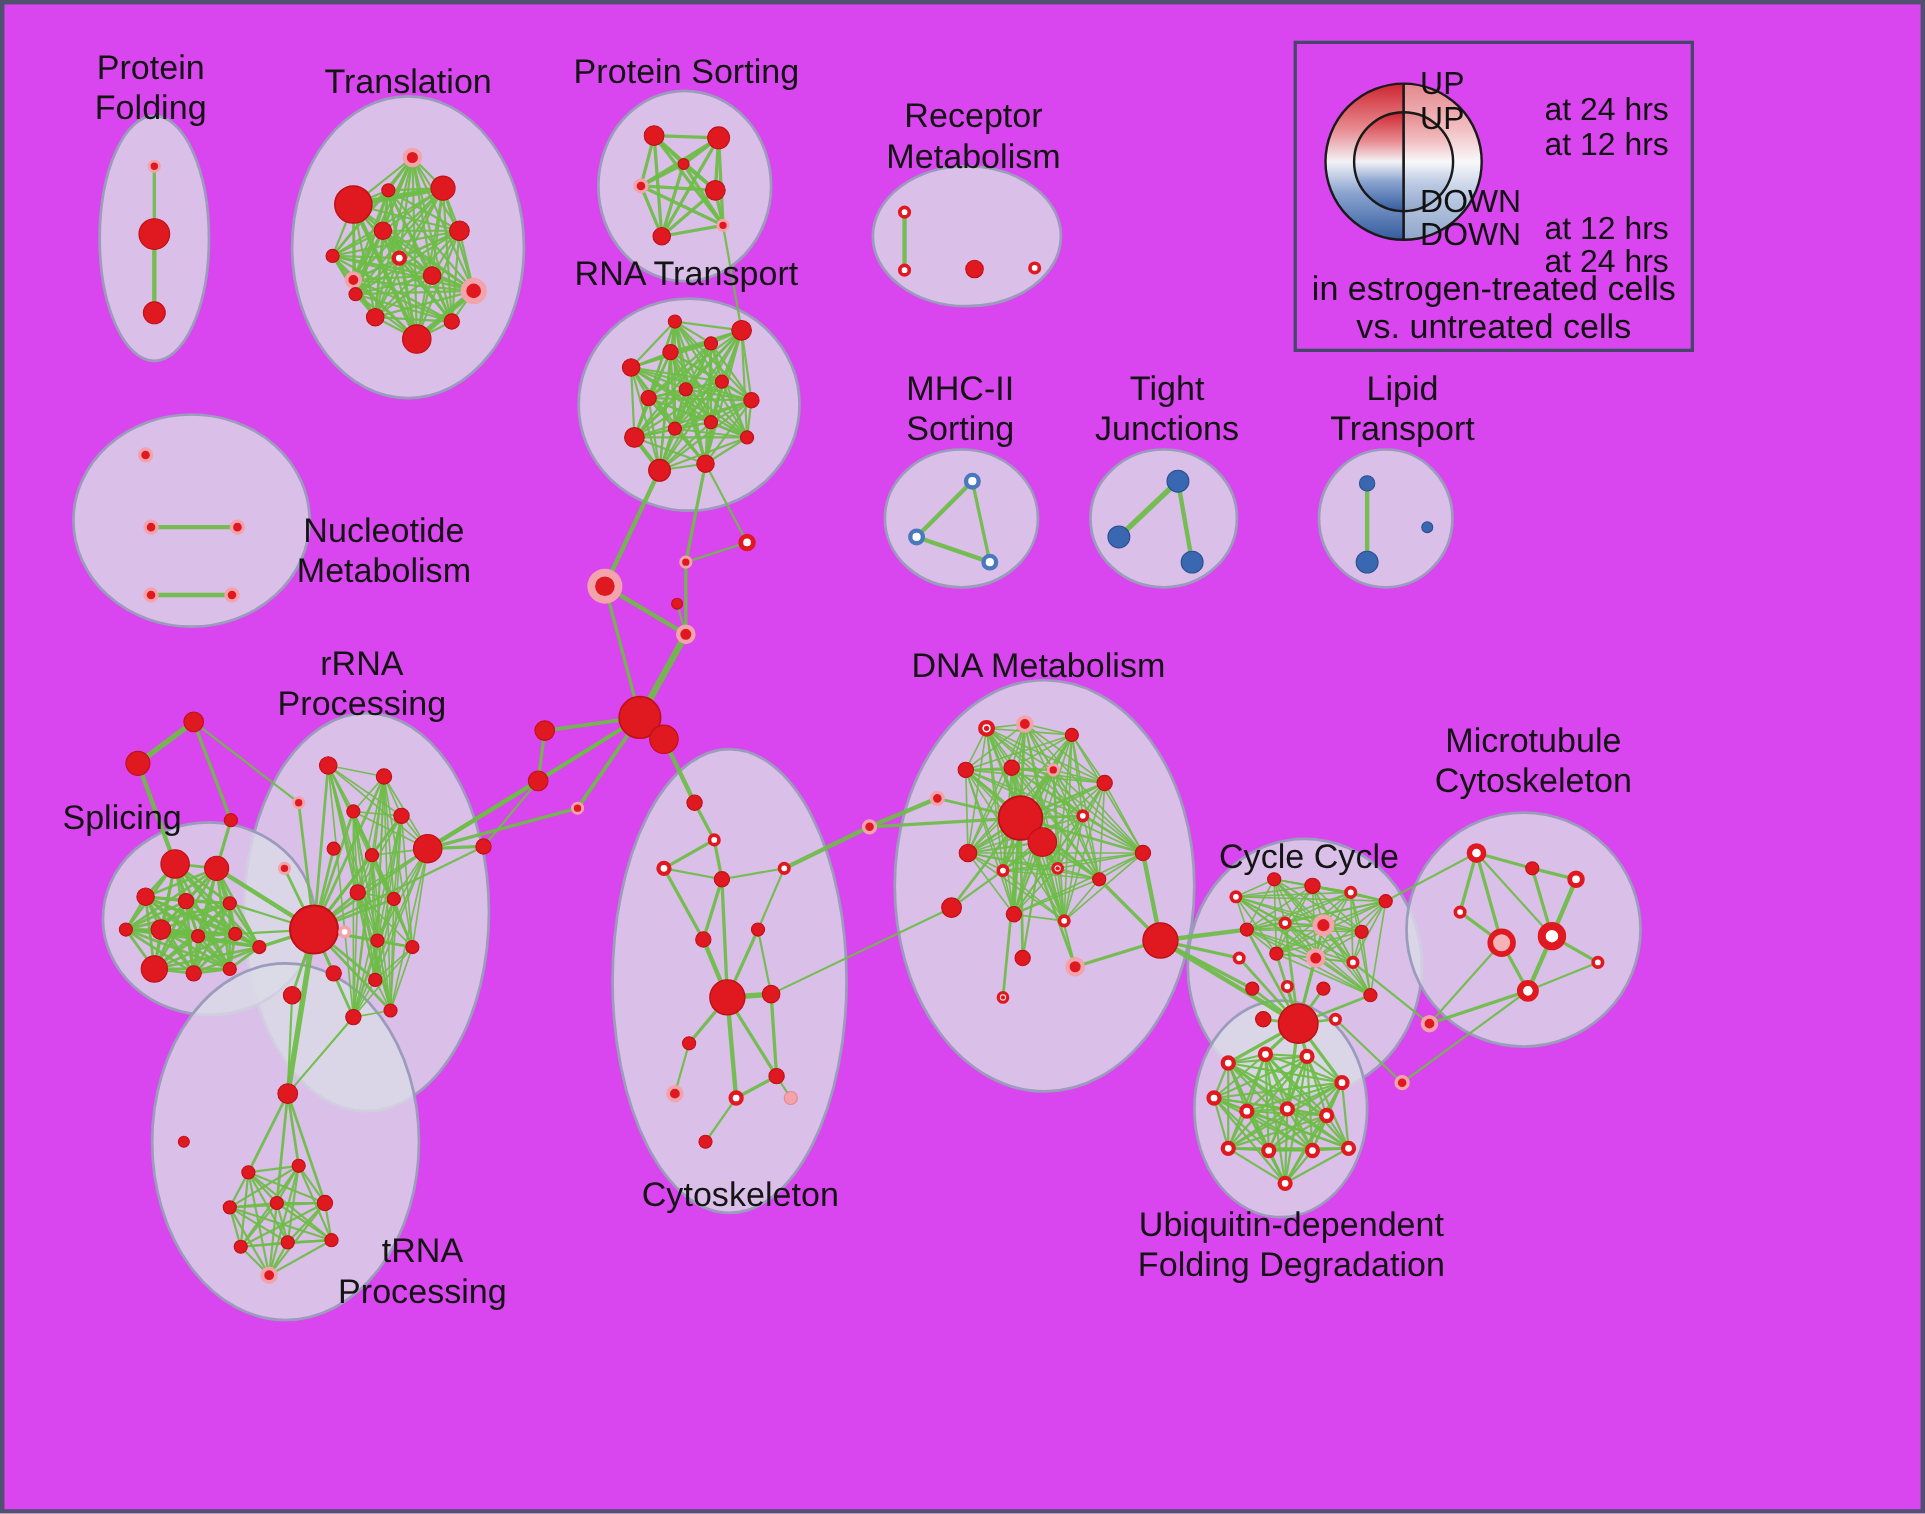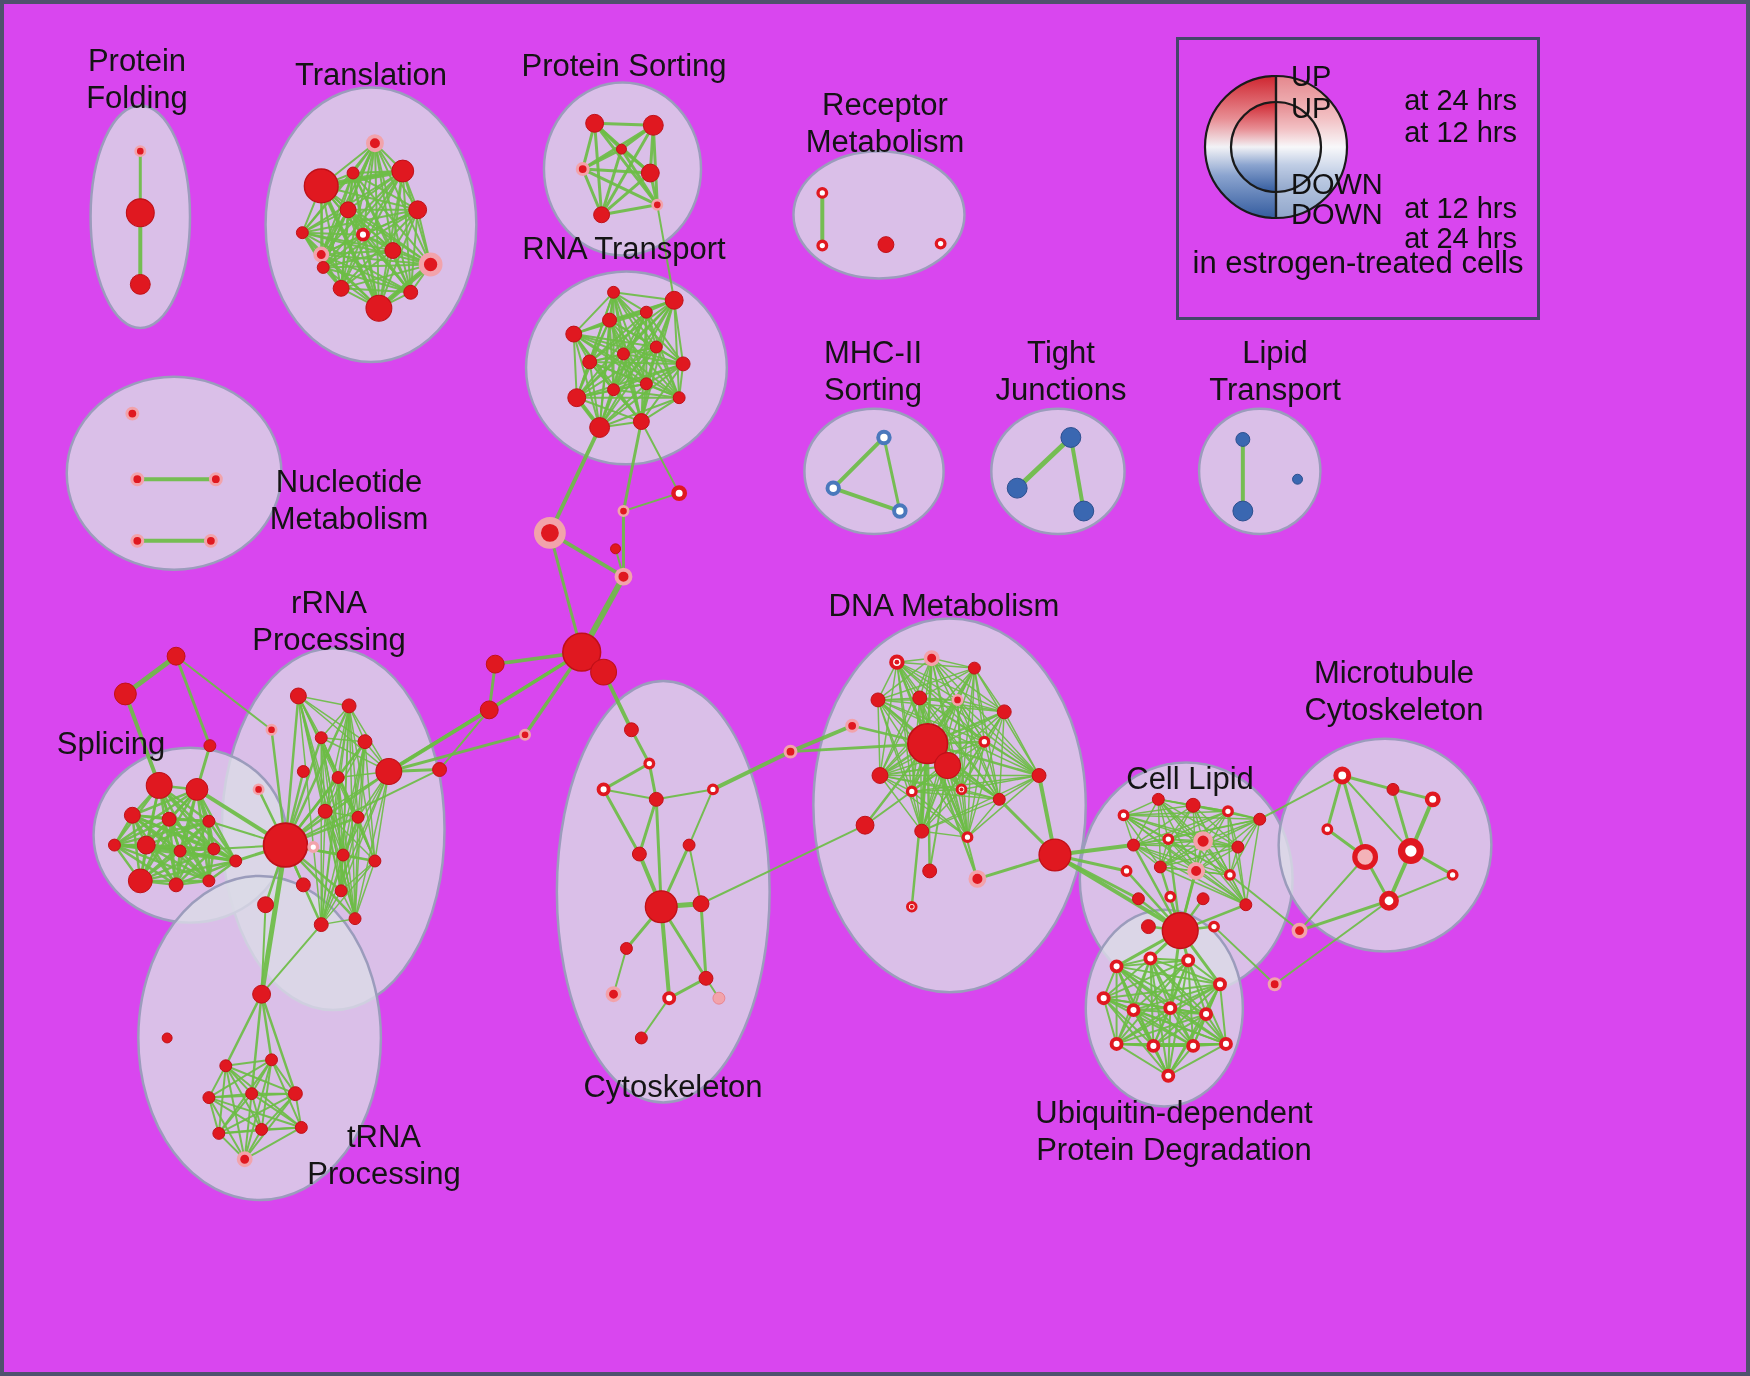--- a/index.html
+++ b/index.html
@@ -1135,25 +1135,25 @@
 Junctions</div>
       <div class="cluster-label" style="left: 1271px; top: 368px;">Lipid
 Transport</div>
       <div class="cluster-label" style="left: 325px; top: 618px;">rRNA
 Processing</div>
       <div class="cluster-label" style="left: 107px; top: 740px;">Splicing</div>
       <div class="cluster-label" style="left: 380px; top: 1152px;">tRNA
 Processing</div>
       <div class="cluster-label" style="left: 669px; top: 1083px;">Cytoskeleton</div>
       <div class="cluster-label" style="left: 940px; top: 602px; text-align: right;">DNA Metabolism</div>
-      <div class="cluster-label" style="left: 1186px; top: 775px;">Cell Lipid</div>
+      <div class="cluster-label" style="left: 1186px; top: 775px;">Cycle Cycle</div>
       <div class="cluster-label" style="left: 1390px; top: 688px;">Microtubule
 Cytoskeleton</div>
       <div class="cluster-label" style="left: 1170px; top: 1128px;">Ubiquitin-dependent
-Protein Degradation</div>
+Folding Degradation</div>
     </div>
 
   <div id="legend-box">
     <svg id="legend-circle" width="150" height="150">
       <defs>
         <linearGradient id="updown-grad" x1="0" y1="0" x2="0" y2="1">
           <stop offset="0" stop-color="#cf2630"></stop>
           <stop offset="0.3" stop-color="#e88e94"></stop>
           <stop offset="0.5" stop-color="#f2f2f6"></stop>
           <stop offset="0.7" stop-color="#8ba4cf"></stop>
@@ -1172,15 +1172,16 @@
     </svg>
     <span class="legend-state" style="top:20px">UP</span>
     <span class="legend-time" style="top:20px">at 24 hrs</span>
     <span class="legend-state" style="top:52px">UP</span>
     <span class="legend-time" style="top:52px">at 12 hrs</span>
     <span class="legend-state" style="top:128px">DOWN</span>
     <span class="legend-time" style="top:128px">at 12 hrs</span>
     <span class="legend-state" style="top:158px">DOWN</span>
     <span class="legend-time" style="top:158px">at 24 hrs</span>
     <div class="legend-footer" style="top:205px">in estrogen-treated cells</div>
+    <div class="legend-footer" style="top:239px">vs. untreated cells</div>
   </div>
 
 </div>
 
 </body></html>

